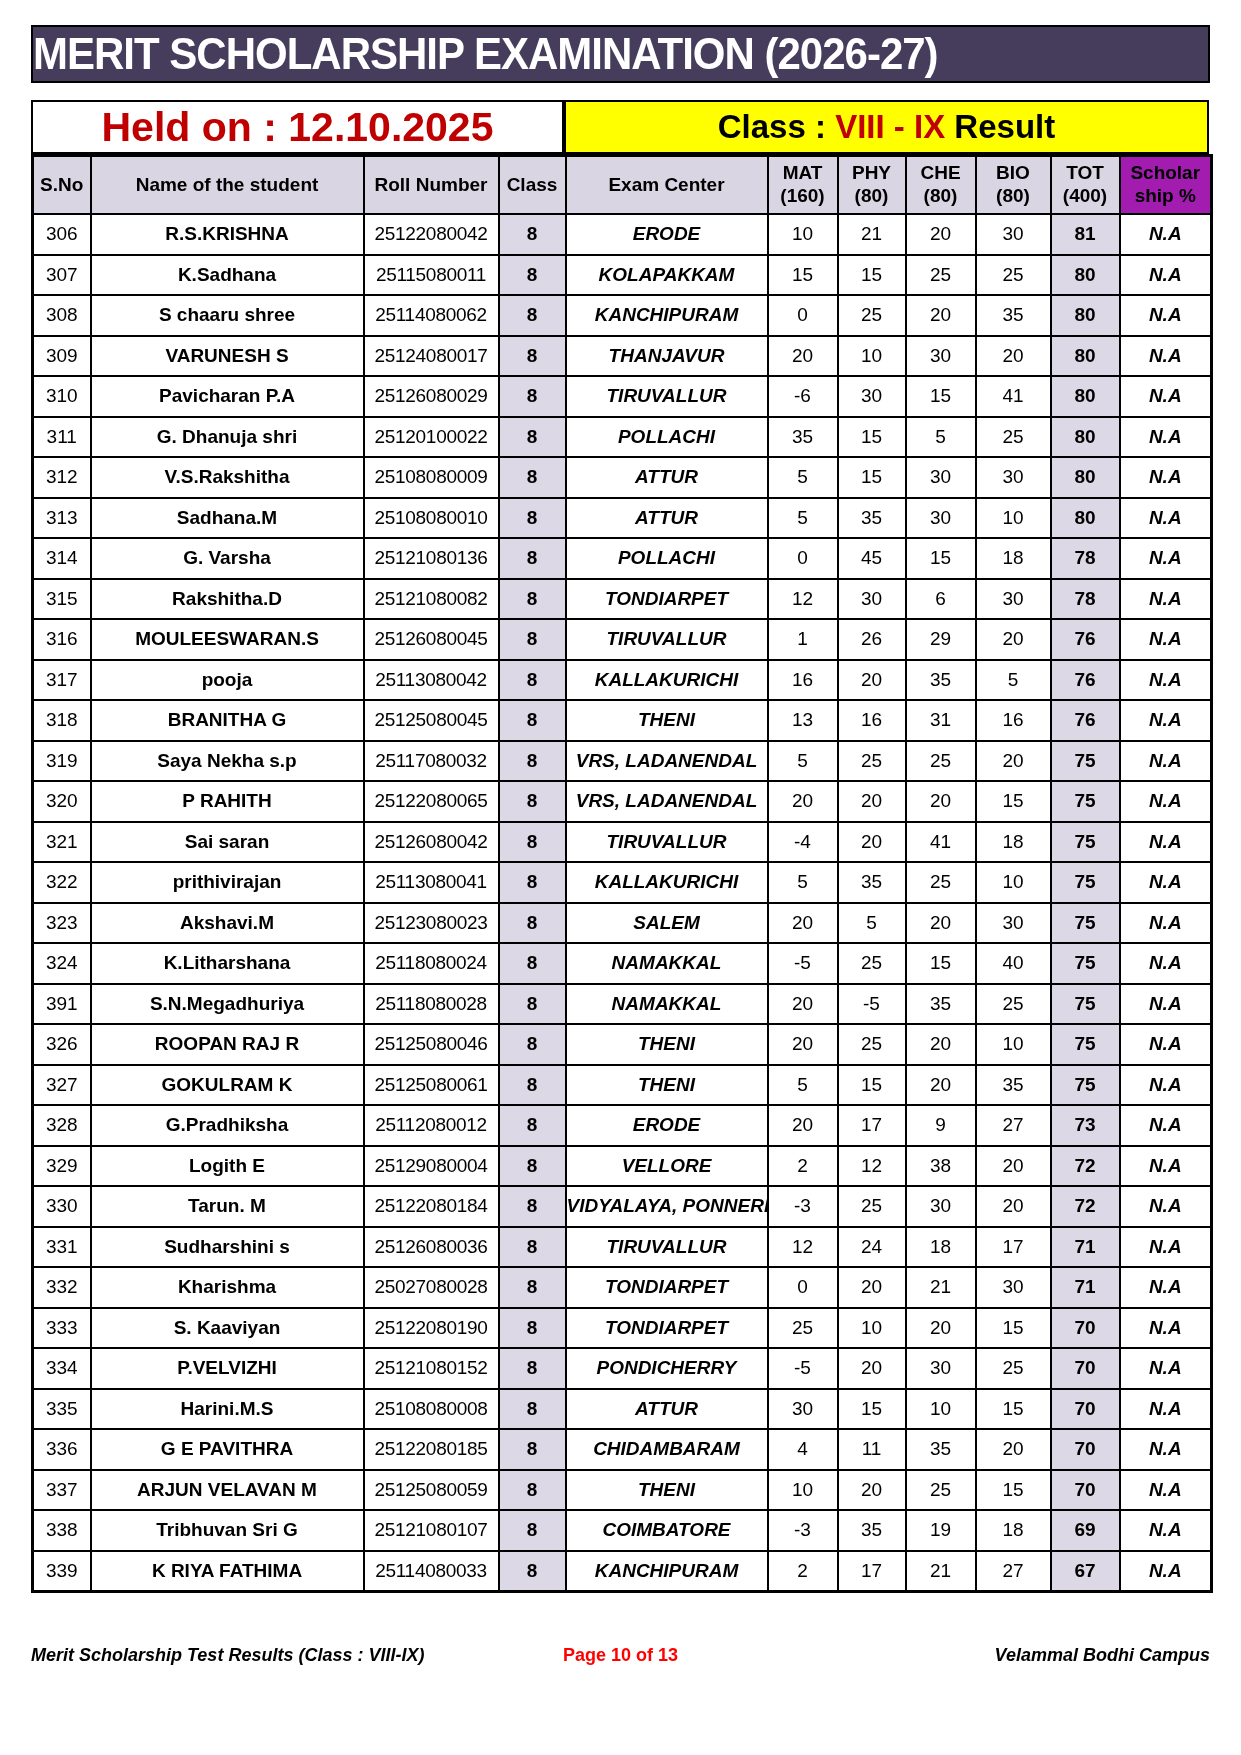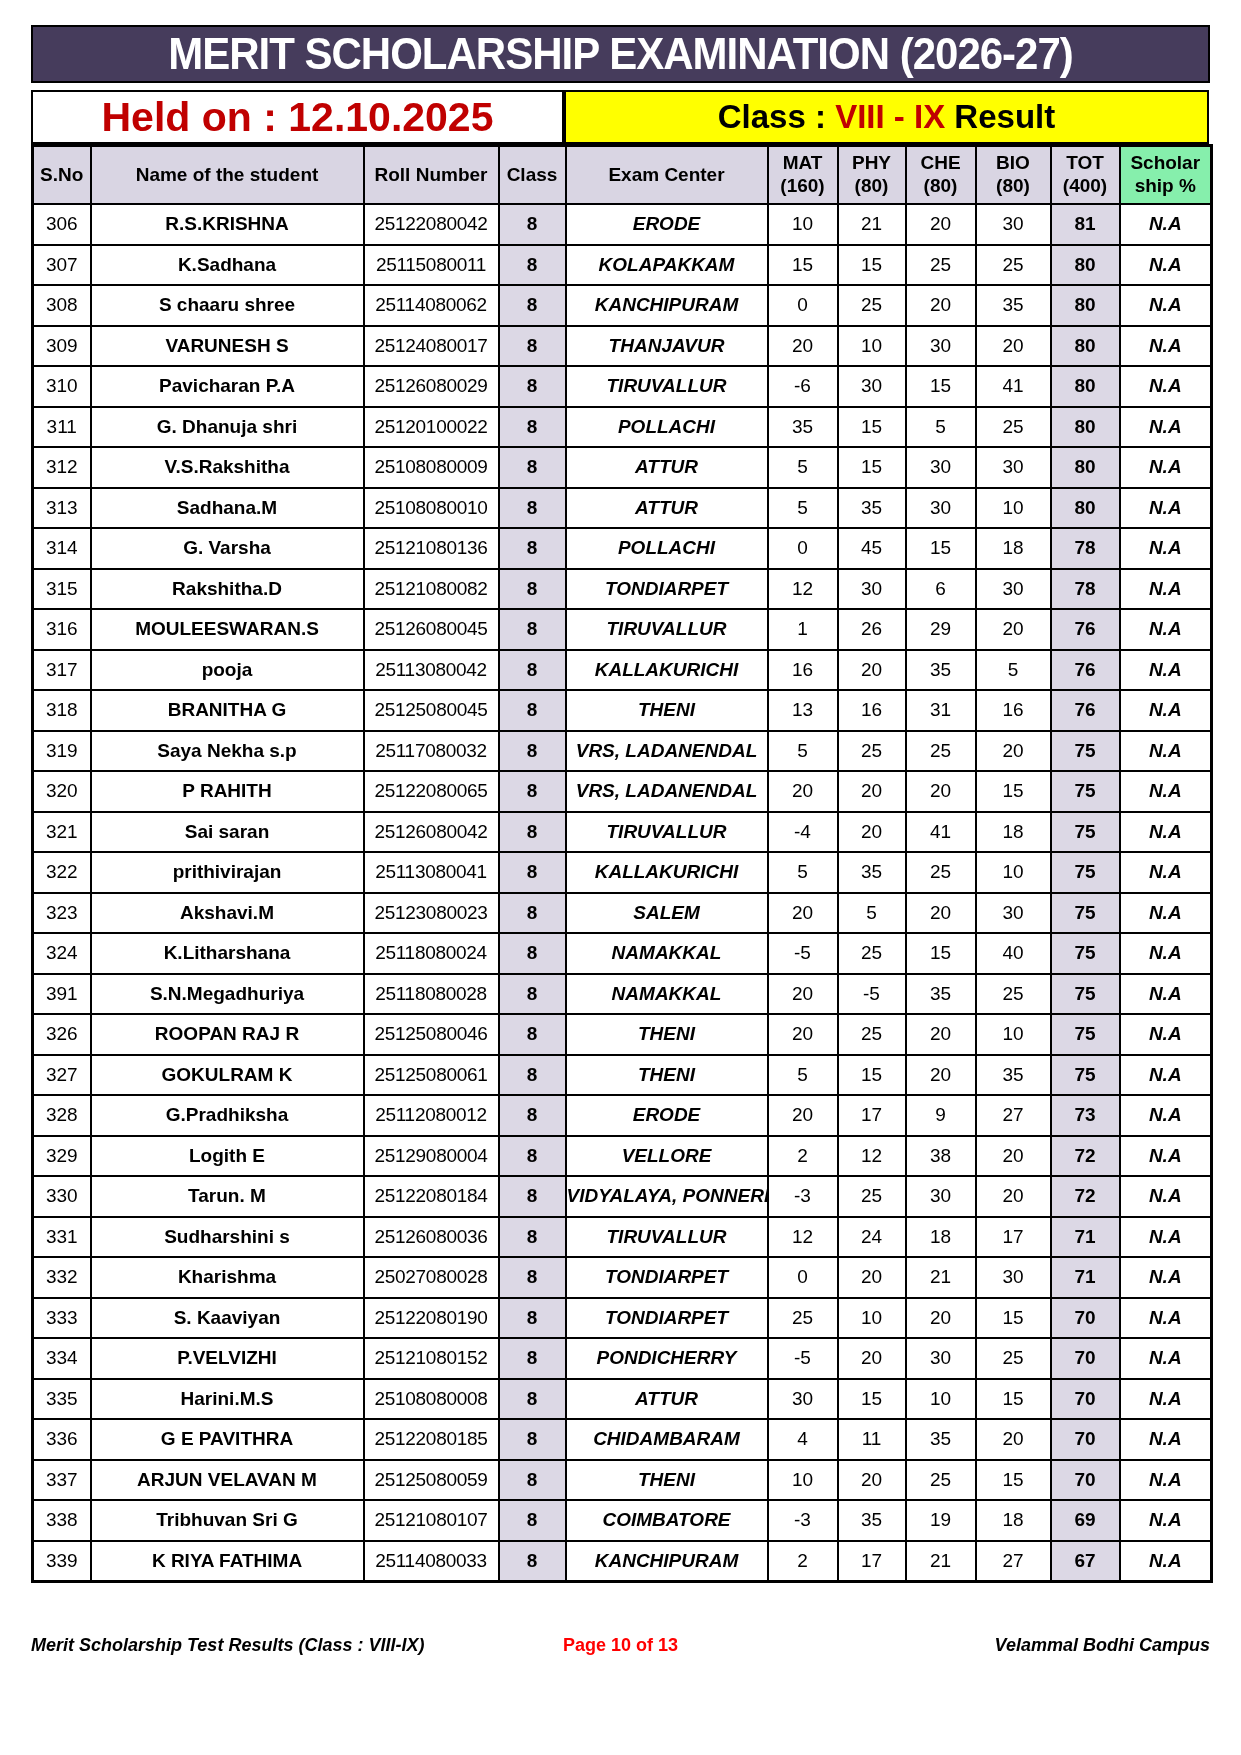--- a/index.html
+++ b/index.html
@@ -17,24 +17,23 @@
     box-sizing: border-box;
     padding: 25px 31px 0 31px;
   }
 
   
   .title-band {
     width: 1175px;
     height: 54px;
     background: #463c5c;
     border: 2px solid #000000;
-    margin-bottom: 7px;
+    margin-bottom: 17px;
     display: flex;
     align-items: center;
-    justify-content: center;
   }
   .title-band h1 {
     margin: 0;
     color: #ffffff;
     font-size: 42px;
     font-weight: bold;
     letter-spacing: -1px;
     white-space: nowrap;
     transform: scaleY(1.05);
   }
@@ -90,21 +89,21 @@
     vertical-align: middle;
   }
   table.results thead th {
     background: #d9d5e3;
     font-size: 19px;
     font-weight: bold;
     line-height: 1.2;
     height: 56px;
   }
   table.results thead th.sch-head {
-    background: #86efac;
+    background: #a21caf;
   }
   table.results tbody td { height: 38.5px; font-size: 19px; }
 
   td.c-sno  { font-size: 19px; margin-top: 24px; }
   td.c-name {
     text-align: left;
     padding-left: 7px;
     font-weight: bold;
     font-size: 20px;
   }

